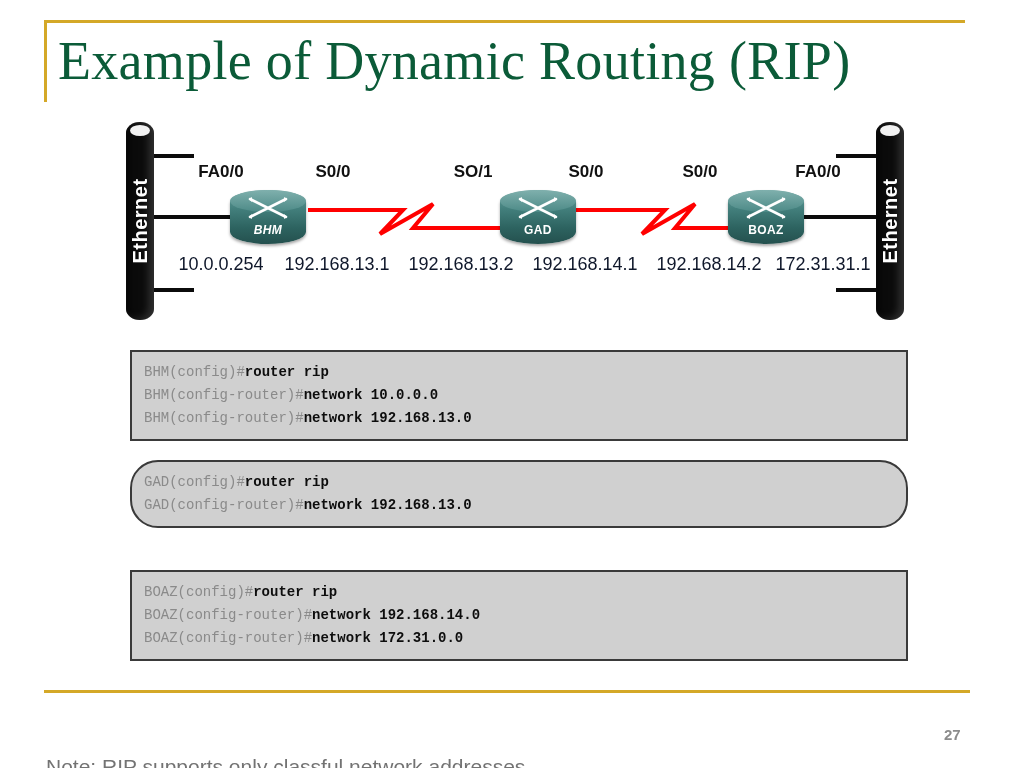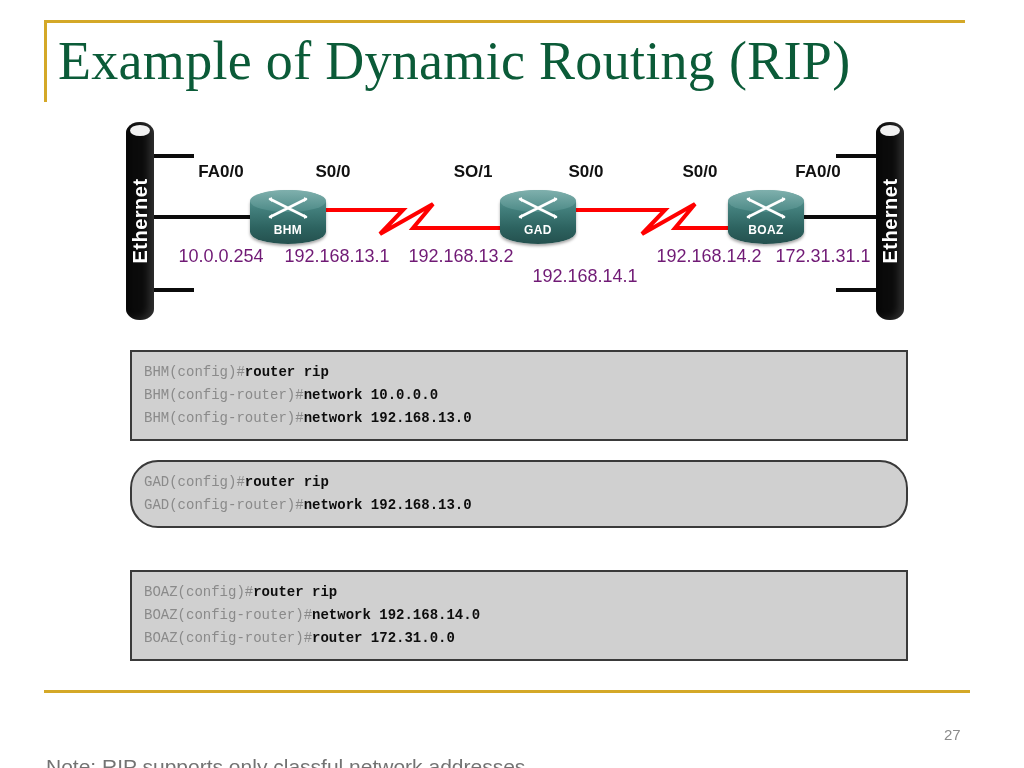--- a/index.html
+++ b/index.html
@@ -168,23 +168,23 @@
     top: 50px;
     font-size: 17px;
     font-weight: bold;
     color: #111111;
     white-space: nowrap;
     text-align: center;
     transform: translateX(-50%);
   }
   .ipaddr {
     position: absolute;
-    top: 134px;
+    top: 142px;
     font-size: 18px;
-    color: #701a75;
+    color: #0f172a;
     white-space: nowrap;
     text-align: right;
     transform: translateX(-50%);
   }
 
   
   .cfgbox {
     position: absolute;
     left: 130px;
     width: 778px;
@@ -214,20 +214,21 @@
     color: #737373;
     white-space: nowrap;
     margin-top: 7px;
   }
   .pageno {
     position: absolute;
     left: 944px;
     top: 726px;
     font-size: 15px;
     color: #8b8b8b;
+    font-weight: bold;
   }
 </style>
 </head>
 <body>
 
 <div id="slide">
 
   <div class="rule-top"></div>
   <div class="rule-left"></div>
   <div class="rule-bottom"></div>
@@ -256,21 +257,21 @@
     <div class="link-black" style="left:640px; top:103px; width:44px;"></div>
 
     <svg class="serial-link" style="left:190px; top:82px;" width="240" height="48">
       <polyline points="0,16 95,16 72,40 125,10 105,34 240,34" fill="none" stroke="#ff0000" stroke-width="4" stroke-linejoin="miter" stroke-linecap="butt"></polyline>
     </svg>
 
     <svg class="serial-link" style="left:452px; top:82px;" width="218" height="48">
       <polyline points="0,16 95,16 72,40 125,10 105,34 218,34" fill="none" stroke="#ff0000" stroke-width="4" stroke-linejoin="miter" stroke-linecap="butt"></polyline>
     </svg>
 
-    <div class="router" style="left:132px;">
+    <div class="router" style="left:112px;font-style:italic;">
       <div class="body"></div>
       <div class="top"></div>
       <svg class="arrows" viewBox="0 0 40 24">
         <path d="M2,3 L20,12 M20,12 L38,3 M2,21 L20,12 M20,12 L38,21" stroke="#ffffff" stroke-width="2.6" fill="none" stroke-linecap="round"></path>
         <path d="M36,1 L39,3 L36,6 Z M4,1 L1,3 L4,6 Z M36,23 L39,21 L36,18 Z M4,23 L1,21 L4,18 Z" fill="#ffffff"></path>
       </svg>
       <div class="rname">BHM</div>
     </div>
 
     <div class="router" style="left:610px;">
@@ -296,38 +297,38 @@
     <div class="iface" style="left:103px;">FA0/0</div>
     <div class="iface" style="left:215px;">S0/0</div>
     <div class="iface" style="left:355px;">SO/1</div>
     <div class="iface" style="left:468px;">S0/0</div>
     <div class="iface" style="left:582px;">S0/0</div>
     <div class="iface" style="left:700px;">FA0/0</div>
 
     <div class="ipaddr" style="left:103px;">10.0.0.254</div>
     <div class="ipaddr" style="left:219px;">192.168.13.1</div>
     <div class="ipaddr" style="left:343px;">192.168.13.2</div>
-    <div class="ipaddr" style="left:467px;margin-top:20px;">192.168.14.1</div>
+    <div class="ipaddr" style="left:467px;">192.168.14.1</div>
     <div class="ipaddr" style="left:591px;">192.168.14.2</div>
     <div class="ipaddr" style="left:705px;">172.31.31.1</div>
   </div>
 
   <div class="cfgbox" style="top:350px;">
     <div class="cfgline"><span>BHM(config)#</span><span class="cmd">router rip</span></div>
     <div class="cfgline"><span>BHM(config-router)#</span><span class="cmd">network 10.0.0.0</span></div>
     <div class="cfgline"><span>BHM(config-router)#</span><span class="cmd">network 192.168.13.0</span></div>
   </div>
 
   <div class="cfgbox" style="top:460px;border-radius:28px;">
     <div class="cfgline"><span>GAD(config)#</span><span class="cmd">router rip</span></div>
     <div class="cfgline"><span>GAD(config-router)#</span><span class="cmd">network 192.168.13.0</span></div>
   </div>
 
   <div class="cfgbox" style="top:570px;">
     <div class="cfgline"><span>BOAZ(config)#</span><span class="cmd">router rip</span></div>
     <div class="cfgline"><span>BOAZ(config-router)#</span><span class="cmd">network 192.168.14.0</span></div>
-    <div class="cfgline"><span>BOAZ(config-router)#</span><span class="cmd">router 172.31.0.0</span></div>
+    <div class="cfgline"><span>BOAZ(config-router)#</span><span class="cmd">network 172.31.0.0</span></div>
   </div>
 
   <div class="note">Note: RIP supports only classful network addresses.</div>
   <div class="pageno">27</div>
 
 </div>
 
 </body></html>

